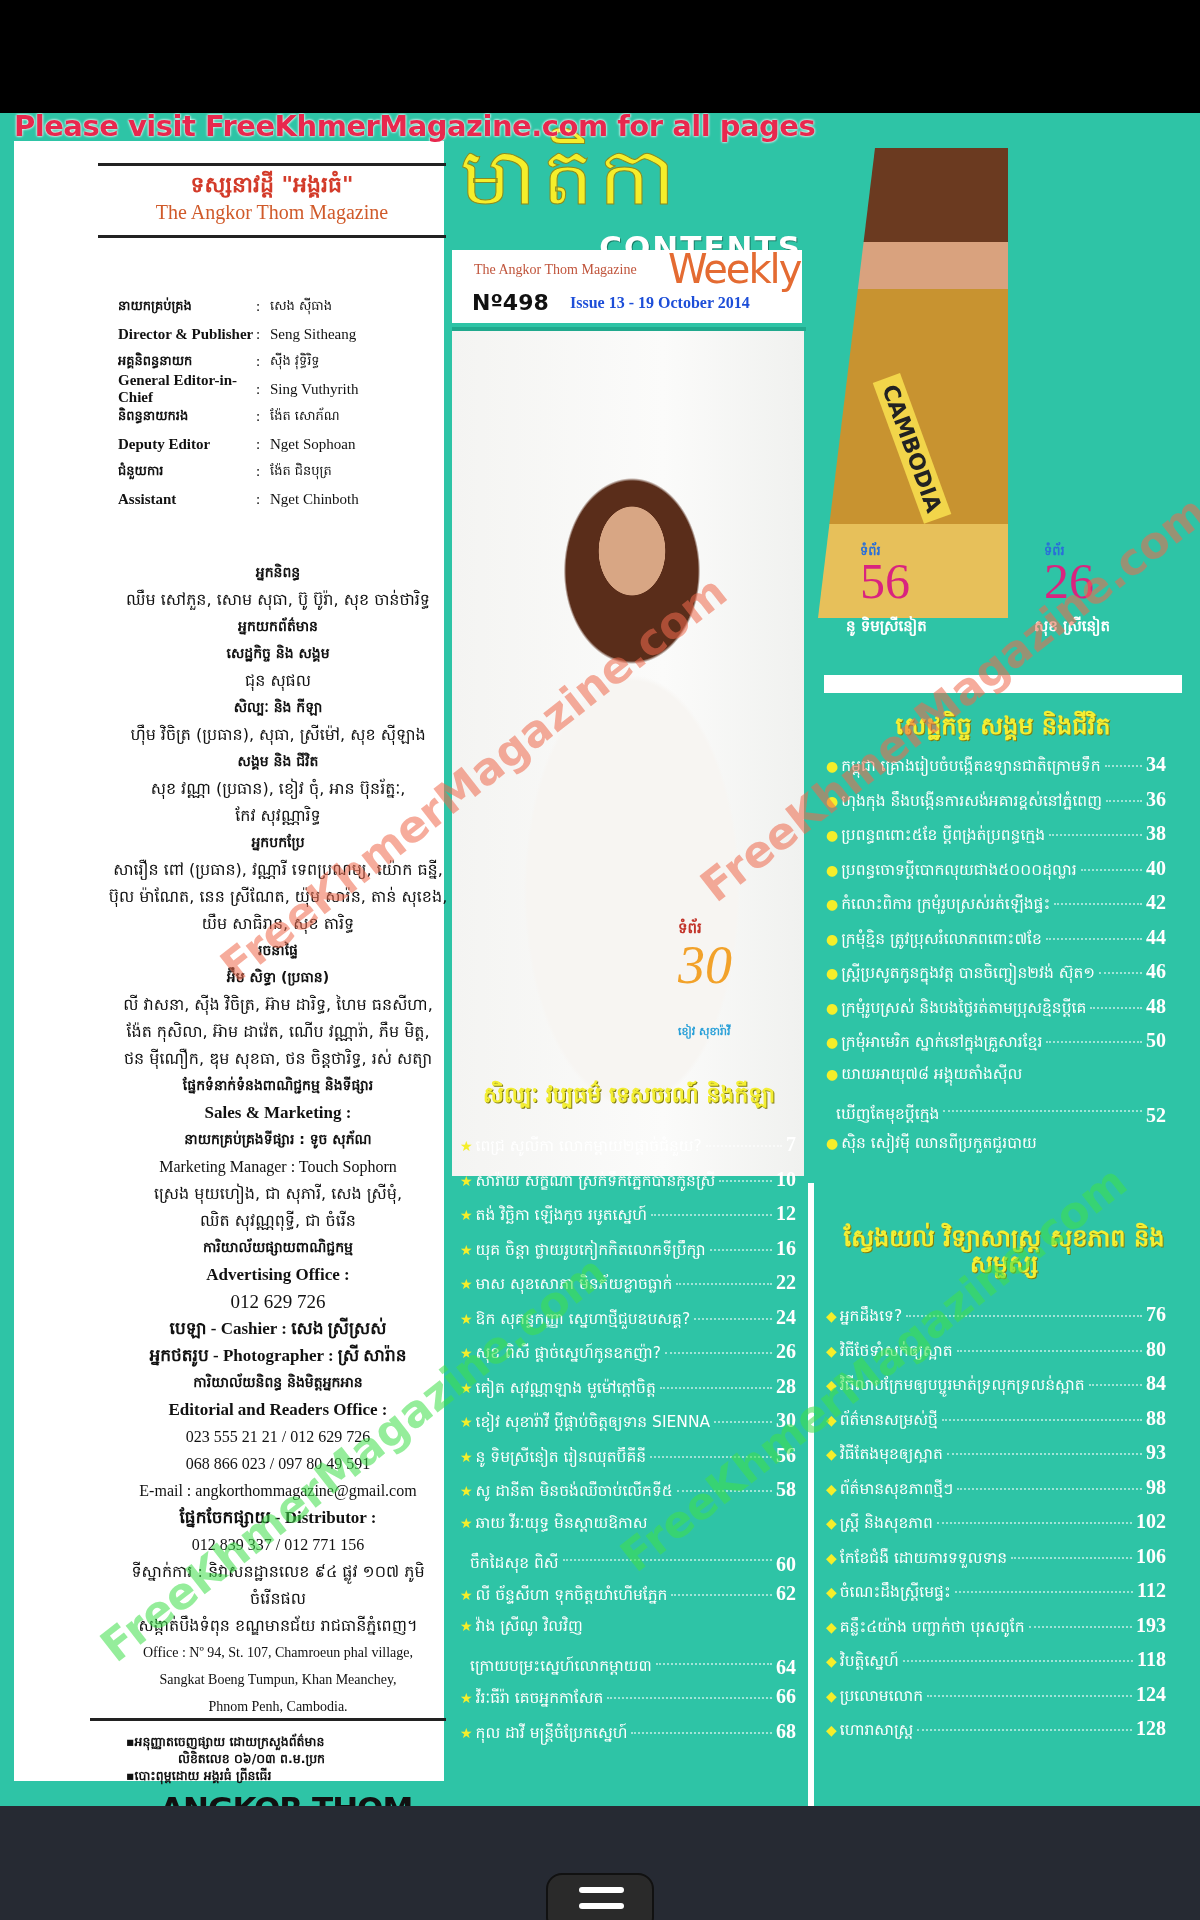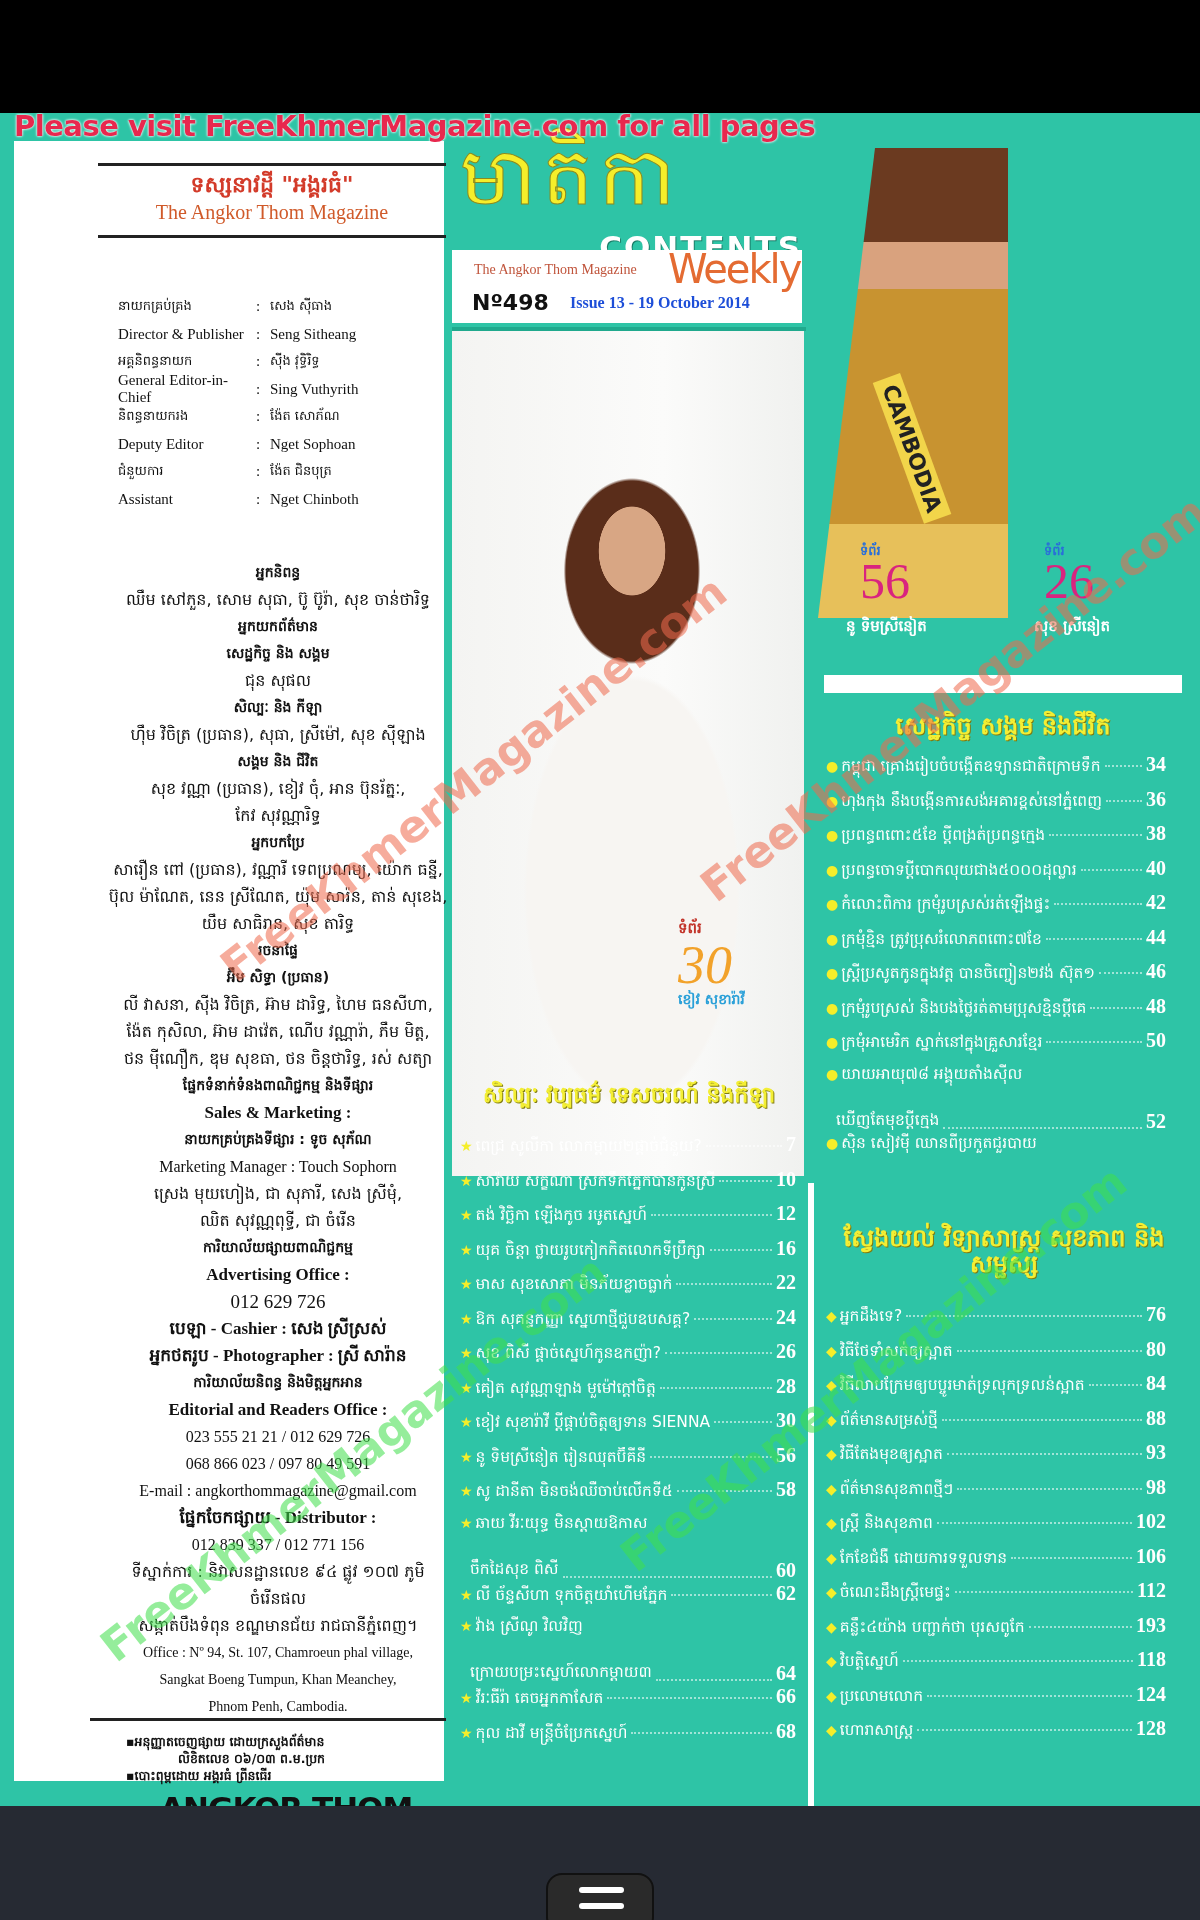--- a/index.html
+++ b/index.html
@@ -17,21 +17,21 @@
   .banner { position: absolute; left: 14px; top: -4px; font-family: "DejaVu Sans", sans-serif; font-weight: bold;
     font-size: 29px; color: #e8284e; letter-spacing: -0.5px; text-shadow: 0 0 3px #fff, 0 0 2px #fff; white-space: nowrap; z-index: 5; }
 
   
   .masthead { position: absolute; left: 14px; top: 28px; width: 430px; height: 1640px; background: #fff; }
   .mast-rule { position: absolute; left: 84px; width: 348px; height: 3px; background: #222; }
   .mast-kh { position: absolute; left: 84px; width: 348px; text-align: center; color: #d33b2a; font-family: "DejaVu Sans", sans-serif; font-weight: bold; font-size: 22px; }
   .mast-en { position: absolute; left: 84px; width: 348px; text-align: center; color: #d05a2a; font-size: 20px; }
   .credit-grid { position: absolute; left: 104px; top: 152px; width: 330px; font-size: 15px; color: #111; }
   .credit-row { display: flex; height: 27.5px; align-items: center; }
-  .credit-row .role { width: 138px; font-weight: normal; }
+  .credit-row .role { width: 138px; font-weight: bold; }
   .credit-row .sep { width: 14px; }
   .credit-row .name { flex: 1; }
   .credit-row.kh .role, .credit-row.kh .name { font-family: "DejaVu Sans", sans-serif; font-size: 13px; }
   .staff { position: absolute; left: 94px; top: 418px; width: 340px; text-align: center; color: #111; }
   .staff .h { font-family: "DejaVu Sans", sans-serif; font-weight: bold; font-size: 14px; line-height: 27px; }
   .staff .p { font-family: "DejaVu Sans", sans-serif; font-size: 16px; line-height: 27px; }
   .staff .en { font-family: "Liberation Serif", serif; font-weight: bold; font-size: 17px; line-height: 27px; }
   .staff .num { font-family: "Liberation Serif", serif; font-size: 19px; line-height: 27px; }
   .staff .enr { font-family: "Liberation Serif", serif; font-size: 16px; line-height: 27px; }
   .staff .addr { font-family: "Liberation Serif", serif; font-size: 14px; line-height: 27px; }
@@ -52,21 +52,21 @@
 
   .photo-main { position: absolute; left: 452px; top: 218px; width: 352px; height: 845px;
     background: radial-gradient(ellipse 60px 80px at 180px 220px, #d8a684 0 55%, transparent 56%),
                 radial-gradient(ellipse 110px 150px at 180px 240px, #5a2d1a 0 60%, transparent 62%),
                 radial-gradient(ellipse 150px 300px at 180px 560px, #f7f5f2 0 70%, transparent 72%),
                 linear-gradient(90deg, #f4f4f2, #fbfbfa 60%, #f0f1ef);
     clip-path: polygon(0 0, 100% 0, 100% 100%, 0 100%); }
   .photo-label-page { position: absolute; left: 678px; top: 805px; text-align: left; }
   .photo-label-page .kh { font-family: "DejaVu Sans", sans-serif; font-weight: bold; font-size: 15px; color: #c2342a; }
   .photo-label-page .n { font-size: 54px; font-style: italic; color: #f2a22a; line-height: 50px; }
-  .photo-label-page .name { font-family: "DejaVu Sans", sans-serif; font-weight: bold; font-size: 14px; color: #2aa0d8; }
+  .photo-label-page .name { font-family: "DejaVu Sans", sans-serif; font-weight: bold; font-size: 11px; color: #2aa0d8; margin-top: 34px; }
 
   
   .photo-r1 { position: absolute; left: 818px; top: 35px; width: 190px; height: 470px;
     background: linear-gradient(180deg, #6b3a20 0 20%, #d9a27e 20% 30%, #c89330 30% 80%, #e7c05a 80%);
     clip-path: polygon(30% 0, 100% 0, 100% 100%, 0 100%); }
   .photo-r2 { position: absolute; left: 1010px; top: 35px; width: 190px; height: 470px;
     background: linear-gradient(180deg, #7b4526 0 22%, #e5b090 22% 32%, #f4f4f4 32% 55%, repeating-linear-gradient(180deg, #111 0 14px, #d8c9a0 14px 26px) 55%);
     clip-path: polygon(22% 0, 100% 0, 100% 100%, 0 100%); }
   .sash { position: absolute; left: 900px; top: 260px; font-family: "DejaVu Sans", sans-serif; font-weight: bold; font-size: 22px; color: #222; transform: rotate(70deg); transform-origin: left top; background: #f2d54a; padding: 2px 8px; }
   .pg-tag { position: absolute; font-size: 50px; color: #d9247f; line-height: 44px; }
@@ -75,21 +75,21 @@
   .white-strip { position: absolute; left: 824px; top: 562px; width: 358px; height: 18px; background: #fff; }
 
   
   .section-head { position: absolute; font-family: "DejaVu Sans", sans-serif; font-weight: bold; color: #f3ee34; text-shadow: 1px 1px 0 #7f7a10; text-align: center; }
   .toc { position: absolute; }
   .toc-item { display: flex; align-items: baseline; color: #fff; font-family: "DejaVu Sans", sans-serif; font-size: 15.5px; height: 34.5px; white-space: nowrap; cursor: pointer; }
   .toc-item .bullet { color: #f5ee2a; margin-right: 3px; font-size: 14px; }
   .toc-item .text { overflow: hidden; }
   .toc-item .leader { flex: 1; border-bottom: 2px dotted rgba(255,255,255,0.55); margin: 0 4px; transform: translateY(-4px); min-width: 10px; }
   .toc-item .page { font-family: "Liberation Serif", serif; font-weight: bold; font-size: 20px; color: #fff; }
-  .toc-line2 { display: flex; align-items: flex-end; color: #fff; font-family: "DejaVu Sans", sans-serif; font-size: 15.5px; height: 34.5px; padding-left: 10px; }
+  .toc-line2 { display: flex; align-items: center; color: #fff; font-family: "DejaVu Sans", sans-serif; font-size: 15.5px; height: 34.5px; padding-left: 10px; }
   .toc-line2 .leader { flex: 1; border-bottom: 2px dotted rgba(255,255,255,0.55); margin: 0 4px; transform: translateY(-4px); }
   .toc-line2 .page { font-family: "Liberation Serif", serif; font-weight: bold; font-size: 20px; }
 
   .divider-v { position: absolute; left: 808px; top: 1070px; width: 6px; height: 690px; background: #fff; }
 
   .watermark { position: absolute; font-family: "DejaVu Sans", sans-serif; font-weight: bold; font-size: 44px; opacity: 0.55; white-space: nowrap; pointer-events: none; z-index: 4; }
 </style>
 </head>
 <body>
 

